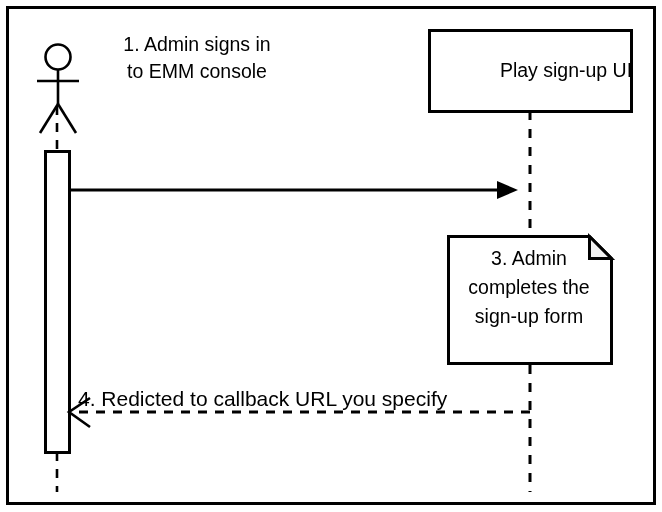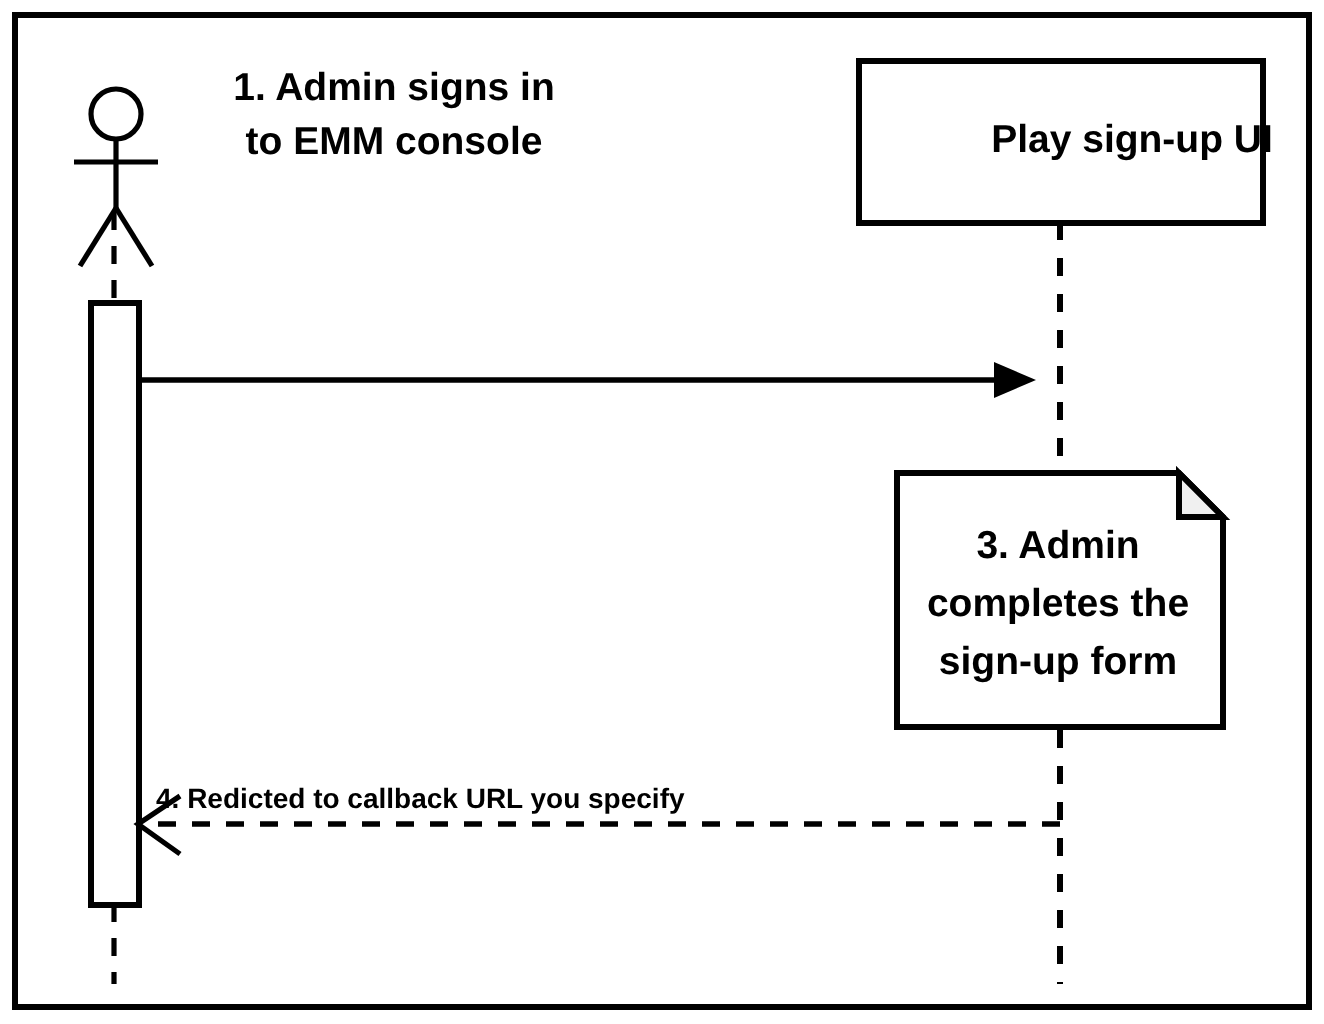--- a/index.html
+++ b/index.html
@@ -11,21 +11,20 @@
     width: 662px;
     height: 512px;
     font-family: "Liberation Sans", sans-serif;
     overflow: hidden;
   }
   #diagram-root {
     position: relative;
     width: 662px;
     height: 512px;
     background: #ffffff;
-    font-weight: bold;
   }
   #diagram-svg {
     position: absolute;
     top: 0;
     left: 0;
     width: 662px;
     height: 512px;
   }
   .dtext {
     position: absolute;
@@ -53,26 +52,26 @@
   #msg2-label {
     left: 120px;
     top: 163px;
     width: 350px;
     font-size: 19.5px;
   }
   #msg4-label {
     left: 78px;
     top: 386px;
     width: 420px;
-    font-size: 14px;
+    font-size: 21px;
     text-align: left;
   }
   #note-text {
     left: 447px;
-    top: 259px;
+    top: 244px;
     width: 164px;
     font-size: 19.5px;
     line-height: 29px;
     background: transparent;
   }
 </style>
 </head>
 <body>
 
 <div id="diagram-root">

